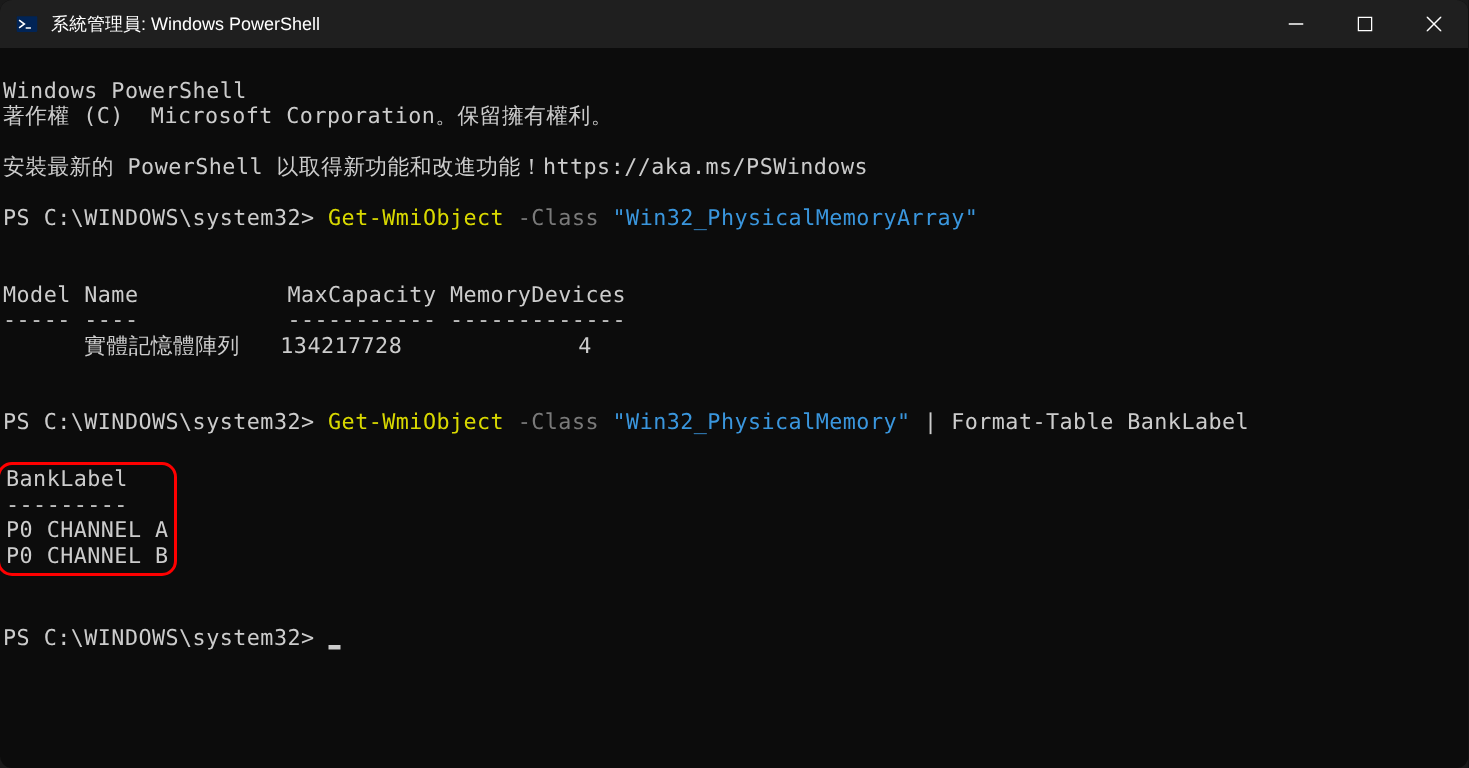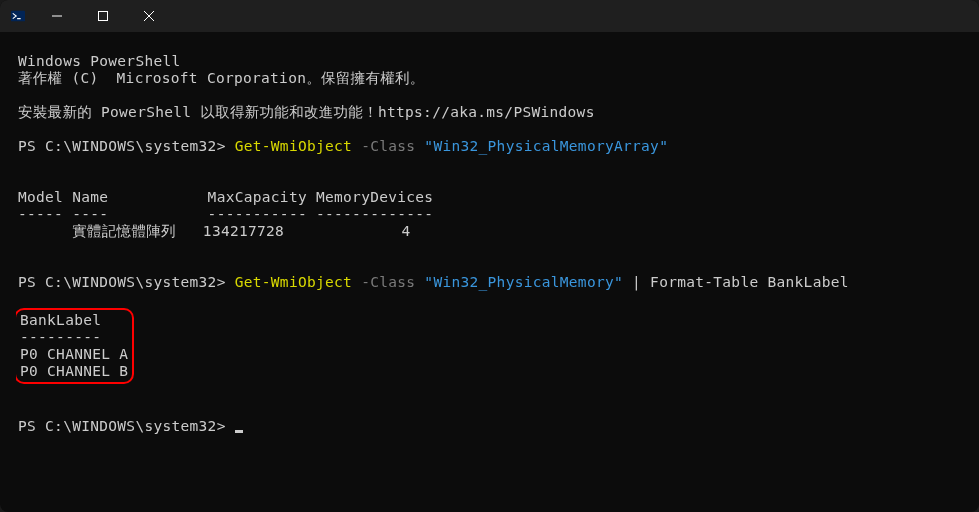--- a/index.html
+++ b/index.html
@@ -53,21 +53,20 @@
     .terminal {
       padding: 4px 2px;
       font-size: 14.5px;
       line-height: 17px;
       color: #cccccc;
       letter-spacing: 0.3px;
       white-space: pre;
       font-family: 'NSimSun', 'MS Gothic', Consolas, monospace;
       height: calc(100% - 32px);
       overflow: hidden;
-      margin-left: 16px;
     }
     .c-yellow { color: #d9d900; }
     .c-gray { color: #7a7a7a; }
     .c-teal { color: #3a96dd; }
     .highlight-box {
       border: 2px solid #ff0000;
       border-radius: 10px;
       padding: 2px 4px;
       display: inline-block;
       margin-left: -4px;
@@ -86,20 +85,21 @@
 
 <div class="window">
   <div class="titlebar">
     <span class="titlebar-icon">
       <svg width="14" height="14" viewBox="0 0 16 16">
         <rect x="0" y="2" width="16" height="12" rx="1" fill="#012456"></rect>
         <path d="M2 5 L6 8 L2 11" stroke="#ffffff" stroke-width="1.2" fill="none"></path>
         <line x1="7" y1="11" x2="11" y2="11" stroke="#ffffff" stroke-width="1.2"></line>
       </svg>
     </span>
+    <span class="titlebar-title">系統管理員: Windows PowerShell</span>
     <div class="titlebar-controls">
       <div class="titlebar-btn">
         <svg width="10" height="10" viewBox="0 0 10 10">
             <line x1="0" y1="5" x2="10" y2="5" stroke="#fff" stroke-width="1"></line>
           </svg>
       </div>
       <div class="titlebar-btn">
         <svg width="10" height="10" viewBox="0 0 10 10">
             <rect x="0.5" y="0.5" width="9" height="9" stroke="#fff" stroke-width="1" fill="none"></rect>
           </svg>

